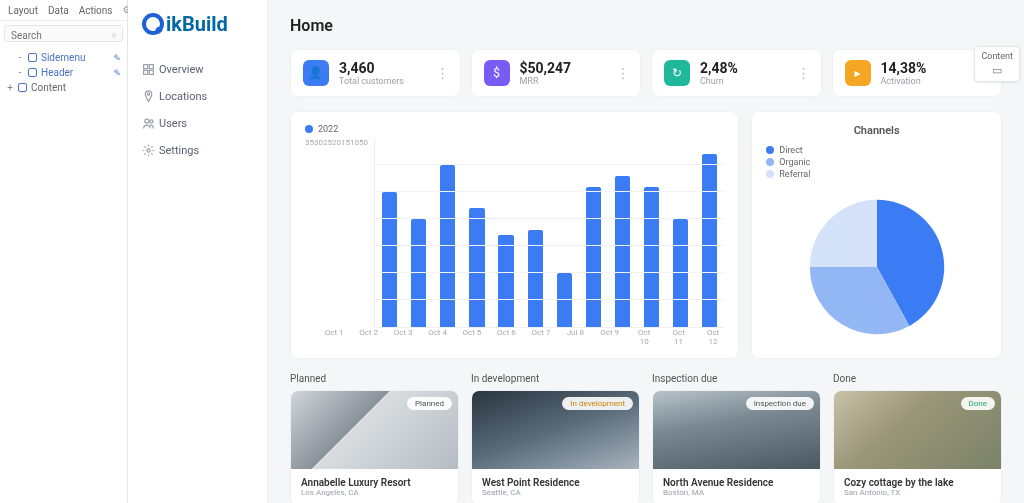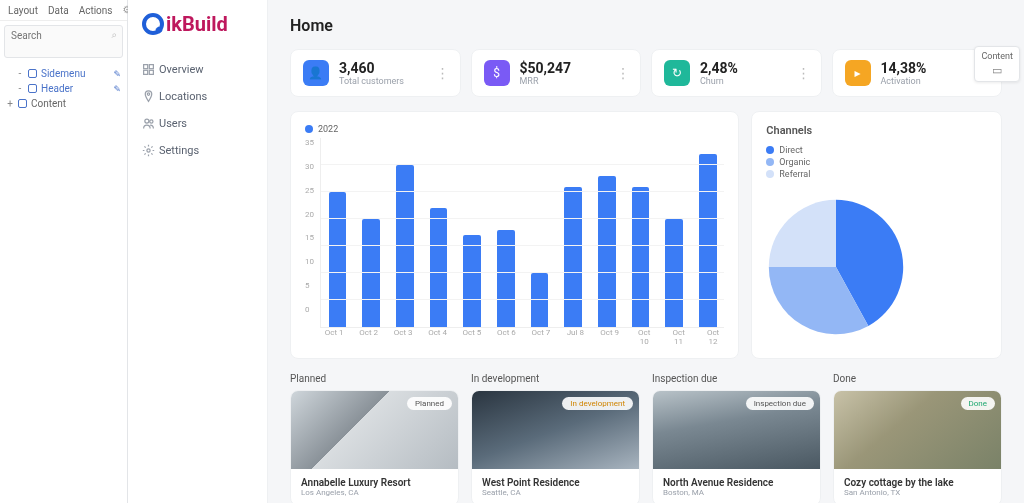--- a/index.html
+++ b/index.html
@@ -5,33 +5,33 @@
 * { margin:0; padding:0; box-sizing:border-box; font-family:-apple-system,BlinkMacSystemFont,"Segoe UI",Roboto,sans-serif; }
 body { background:#f5f6f8; font-size:12px; color:#333; }
 .app { display:flex; height:503px; width:1024px; overflow:hidden; }
 
 
 .builder { width:128px; border-right:1px solid #e3e5e8; background:#fff; display:flex; flex-direction:column; }
 .builder-top { display:flex; align-items:center; gap:10px; padding:4px 8px; font-size:10px; color:#666; border-bottom:1px solid #eee;}
 .builder-top span { cursor:pointer;text-align:right; }
 .builder-top .icons { margin-left:auto; display:flex; gap:4px; color:#999; font-size:10px;}
 .search-row { padding:4px; position:relative; }
-.search-row input { width:100%; padding:4px 18px 16px 6px; font-size:10px; border:1px solid #e3e5e8; border-radius:3px; background:#fafafa;}
+.search-row input { width:100%; padding:4px 18px 0 6px; font-size:10px; border:1px solid #e3e5e8; border-radius:3px; background:#fafafa;}
 .search-row .mag { position:absolute; right:10px; top:8px; color:#bbb; font-size:10px;}
 .tree { padding:4px 6px; font-size:10px; color:#4a73c9; }
 .tree-item { display:flex; align-items:center; gap:4px; padding:2px 0; cursor:pointer; }
 .tree-item .tog { color:#888; width:8px; display:inline-block; text-align:center;}
 .tree-item .sq { display:inline-block; width:9px; height:9px; border:1px solid #4a73c9; border-radius:2px; }
 .tree-item.lvl1 { padding-left:10px; }
 .tree-item .edit { margin-left:auto; color:#4a73c9; font-size:9px;}
 .tree-item.content { color:#666; }
 
 
 .app-side { width:140px; background:#fff; border-right:1px solid #eef0f2; display:flex; flex-direction:column; }
-.brand { padding:12px 14px 16px; font-size:20px; font-weight:700; color:#be185d; display:flex; align-items:center; }
+.brand { padding:12px 14px 16px; font-size:20px; font-weight:700; color:#0369a1; display:flex; align-items:center; }
 .brand .q { display:inline-flex; width:22px; height:22px; border:4px solid #1f5fd8; border-radius:50%; position:relative; margin-right:2px;}
 .brand .q::after{content:'';position:absolute;width:6px;height:6px;background:#1f5fd8;bottom:-2px;right:-2px;border-radius:2px;transform:rotate(45deg);}
 .nav { padding:4px 0; }
 .nav-item { display:flex; align-items:center; gap:4px; padding:7px 14px; font-size:11px; color:#5a6270; cursor:pointer; }
 .nav-item svg, .nav-item .ic { width:13px; height:13px; color:#9aa0aa; flex-shrink:0; }
 
 
 .main { flex:1; overflow-y:auto; position:relative;}
 .main-inner { padding:16px 22px; }
 .page-title { font-size:16px; font-weight:600; margin-bottom:14px; color:#222; }
@@ -40,26 +40,26 @@
 .stat .badge { width:26px; height:26px; border-radius:6px; display:flex; align-items:center; justify-content:center; color:#fff; font-size:12px;}
 .b-blue{background:#3b7cf5;} .b-purple{background:#7a5af5;} .b-teal{background:#1fb89a;} .b-orange{background:#f5a623;}
 .stat .txt .val { font-size:14px; font-weight:700; color:#222; }
 .stat .txt .lbl { font-size:9px; color:#9aa0aa; }
 .stat .more { position:absolute; right:10px; top:50%; transform:translateY(-50%); color:#bbb; font-size:14px; cursor:pointer;}
 
 .charts { display:flex; gap:12px; margin-bottom:14px; }
 .card { background:#fff; border:1px solid #eef0f2; border-radius:8px; padding:12px 14px; }
 .card-title { font-size:11px; font-weight:600; color:#555; margin-bottom:8px; }
 .conv { flex:1.9; }
-.chan { flex:1; }
+.chan { flex:1;text-align:center; }
 
 .bar-legend { display:flex; align-items:center; gap:5px; font-size:9px; color:#666; margin-bottom:4px;}
 .bar-legend .dot { width:8px;height:8px;border-radius:50%;background:#3b7cf5;}
 .barchart { display:flex; height:190px; gap:6px; }
-.y-axis { display:flex; flex-direction:column; justify-content:space-between; font-size:8px; color:#aaa; text-align:left; padding-bottom:14px;}
+.y-axis { display:flex; justify-content:space-between; font-size:8px; color:#aaa; text-align:left; padding-bottom:14px;}
 .bars-area { flex:1; display:flex; align-items:flex-end; gap:2.2%; border-left:1px solid #eee; border-bottom:1px solid #eee; position:relative; padding:0 4px;}
 .bars-area .grid { position:absolute; left:0; right:0; border-top:1px solid #f3f3f3; }
 .bar-col { flex:1; display:flex; flex-direction:column; align-items:center; height:100%; justify-content:flex-end;}
 .bar { width:70%; background:#3b7cf5; border-radius:2px 2px 0 0; }
 .x-row { display:flex; padding-left:18px;gap:12px;}
 .x-row span{ flex:1; text-align:center; font-size:8px; color:#aaa;}
 
 .chan-leg { font-size:9px; color:#666; margin-bottom:8px;}
 .chan-leg div{display:flex;align-items:center;gap:5px;margin-bottom:2px;}
 .chan-leg .d{width:8px;height:8px;border-radius:50%;}

